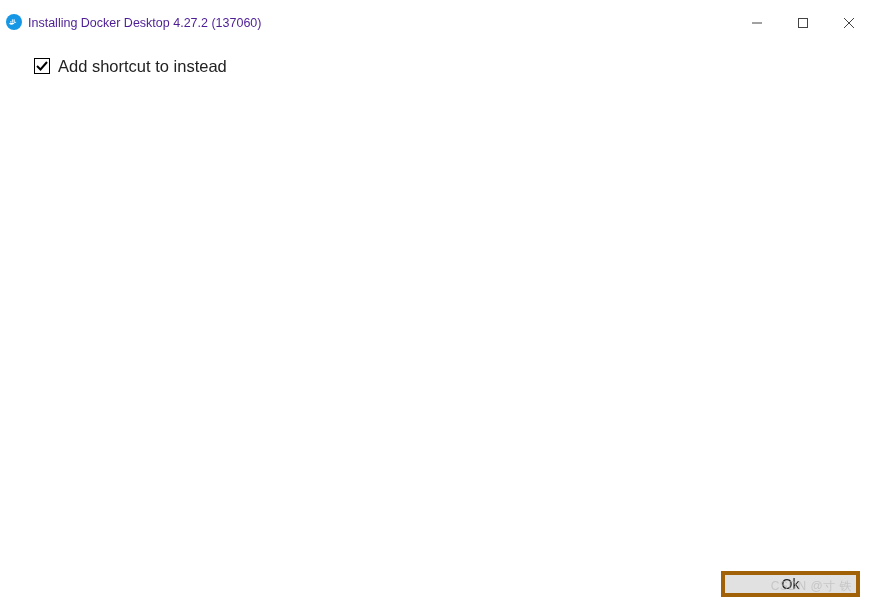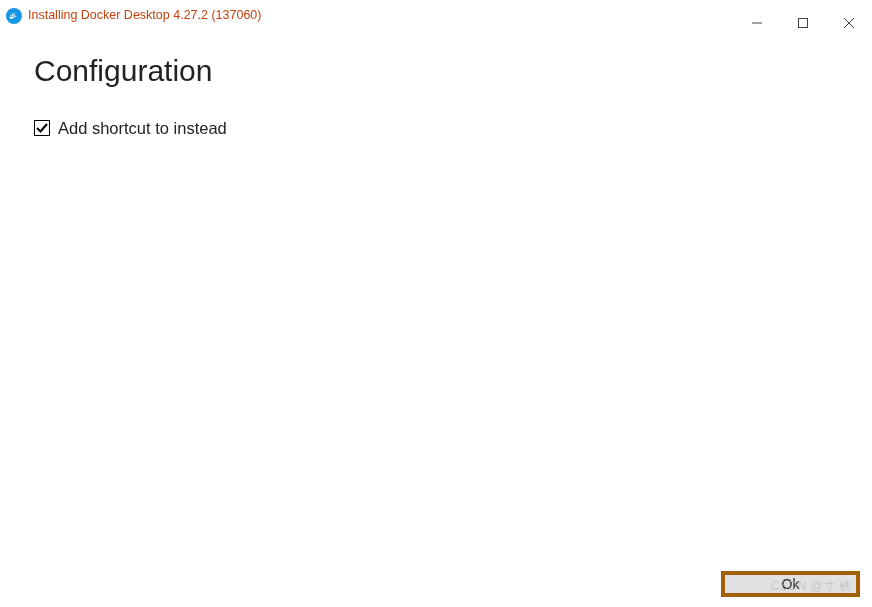--- a/index.html
+++ b/index.html
@@ -10,24 +10,24 @@
     body {
       font-family: "Segoe UI", Tahoma, sans-serif;
       background: #ffffff;
       width: 872px;
       height: 607px;
       overflow: hidden;
       position: relative;
     }
     .titlebar {
       display: flex;
-      align-items: flex-start;
+      align-items: flex-end;
       height: 30px;
       padding: 8px 0 0 6px;
-      color: #c2410c;
+      color: #4c1d95;
       font-size: 12.5px;
     }
     .titlebar-icon {
       width: 16px;
       height: 16px;
       border-radius: 50%;
       background: #1597E5;
       display: flex;
       align-items: center;
       justify-content: center;
@@ -149,21 +149,20 @@
     <div class="window-control">
       <svg viewBox="0 0 10 10">
           <line x1="0" y1="0" x2="10" y2="10"></line>
           <line x1="10" y1="0" x2="0" y2="10"></line>
         </svg>
     </div>
   </div>
 </div>
 
 <div class="content">
-  <h1 class="heading">Configuration</h1>
 
 
   <div class="option-row">
     <span class="checkbox">
       <svg viewBox="0 0 12 12">
           <polyline points="1,6 4.5,9.5 11,2"></polyline>
         </svg>
     </span>
     <span>Add shortcut to instead</span>
   </div>

